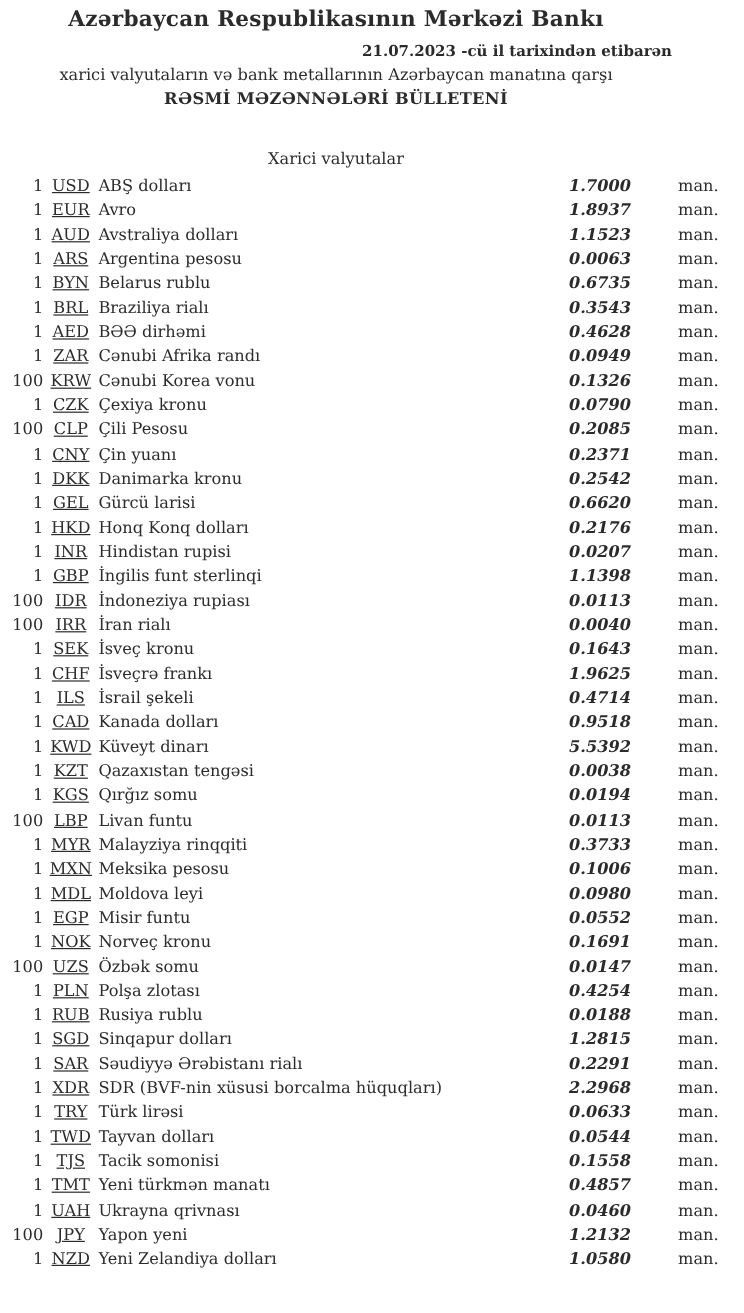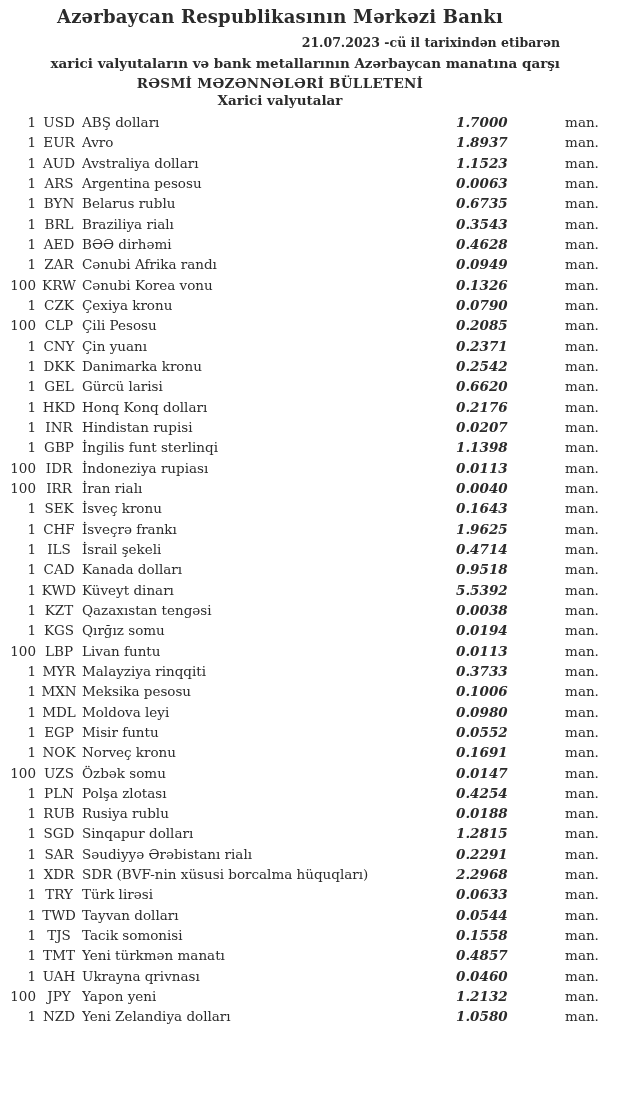--- a/index.html
+++ b/index.html
@@ -32,36 +32,37 @@
     margin-top: 7px;
     font-size: 12.5px;
     line-height: 15px;
     font-weight: bold;
     text-align: right;
   }
   .subject-line {
     margin-top: 5px;
     font-size: 13.5px;
     line-height: 16px;
-    font-weight: bold;
-    text-align: right;
+    font-weight: normal;
+    text-align: center;
   }
   .bulletin-title {
     margin-top: 4px;
     font-size: 13.5px;
     line-height: 17px;
     font-weight: bold;
     text-align: center;
     letter-spacing: 0.3px;
   }
   .section-title {
+    margin-top: 33px;
     margin-bottom: 3px;
     font-size: 13.5px;
     line-height: 17px;
-    font-weight: bold;
+    font-weight: normal;
     text-align: center;
   }
   table.rates {
     width: 620px;
     border-collapse: collapse;
     table-layout: fixed;
   }
   table.rates td {
     height: 20.33px;
     padding: 0;
@@ -70,23 +71,23 @@
     white-space: nowrap;
     overflow: hidden;
     vertical-align: middle;
   }
   col.c-qty  { width: 36px; }
   col.c-code { width: 46px; }
   col.c-name { width: auto; }
   col.c-rate { width: 88px; }
   col.c-unit { width: 76px; }
   td.qty-cell  { text-align: right; }
-  td.code-cell { text-align: center; }
+  td.code-cell { text-align: center; text-decoration: underline; }
   td.name-cell { text-align: left; padding-left: 4px; }
-  td.rate-cell { text-align: left; font-weight: bold; font-style: italic; }
+  td.rate-cell { text-align: center; font-weight: bold; font-style: italic; }
   td.unit-cell { text-align: center; padding-left: 10px; padding-right: 28px; }
 </style>
 </head>
 <body>
 
 <div class="page">
   <h1 class="bank-title">Azərbaycan Respublikasının Mərkəzi Bankı</h1>
   <div class="date-line">21.07.2023 -cü il tarixindən etibarən</div>
   <div class="subject-line">xarici valyutaların və bank metallarının Azərbaycan manatına qarşı</div>
   <div class="bulletin-title">RƏSMİ MƏZƏNNƏLƏRİ BÜLLETENİ</div>

